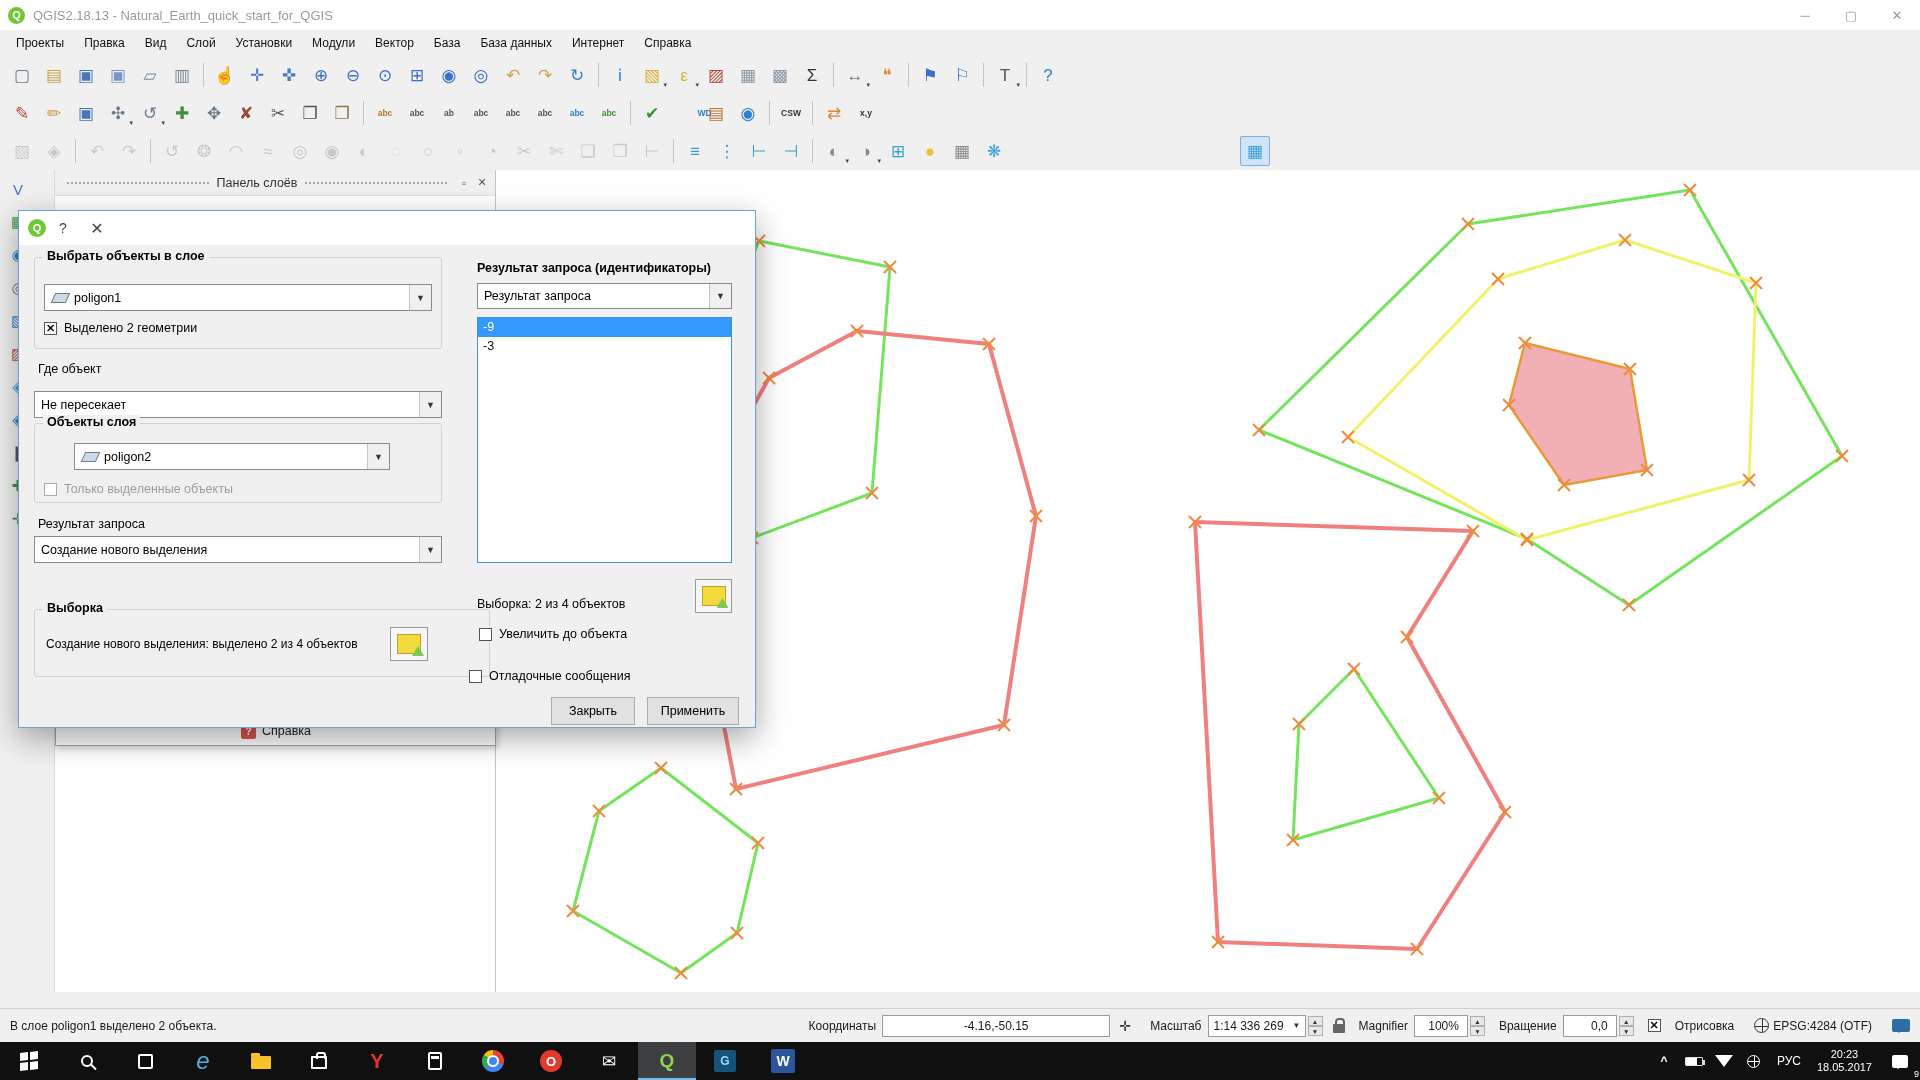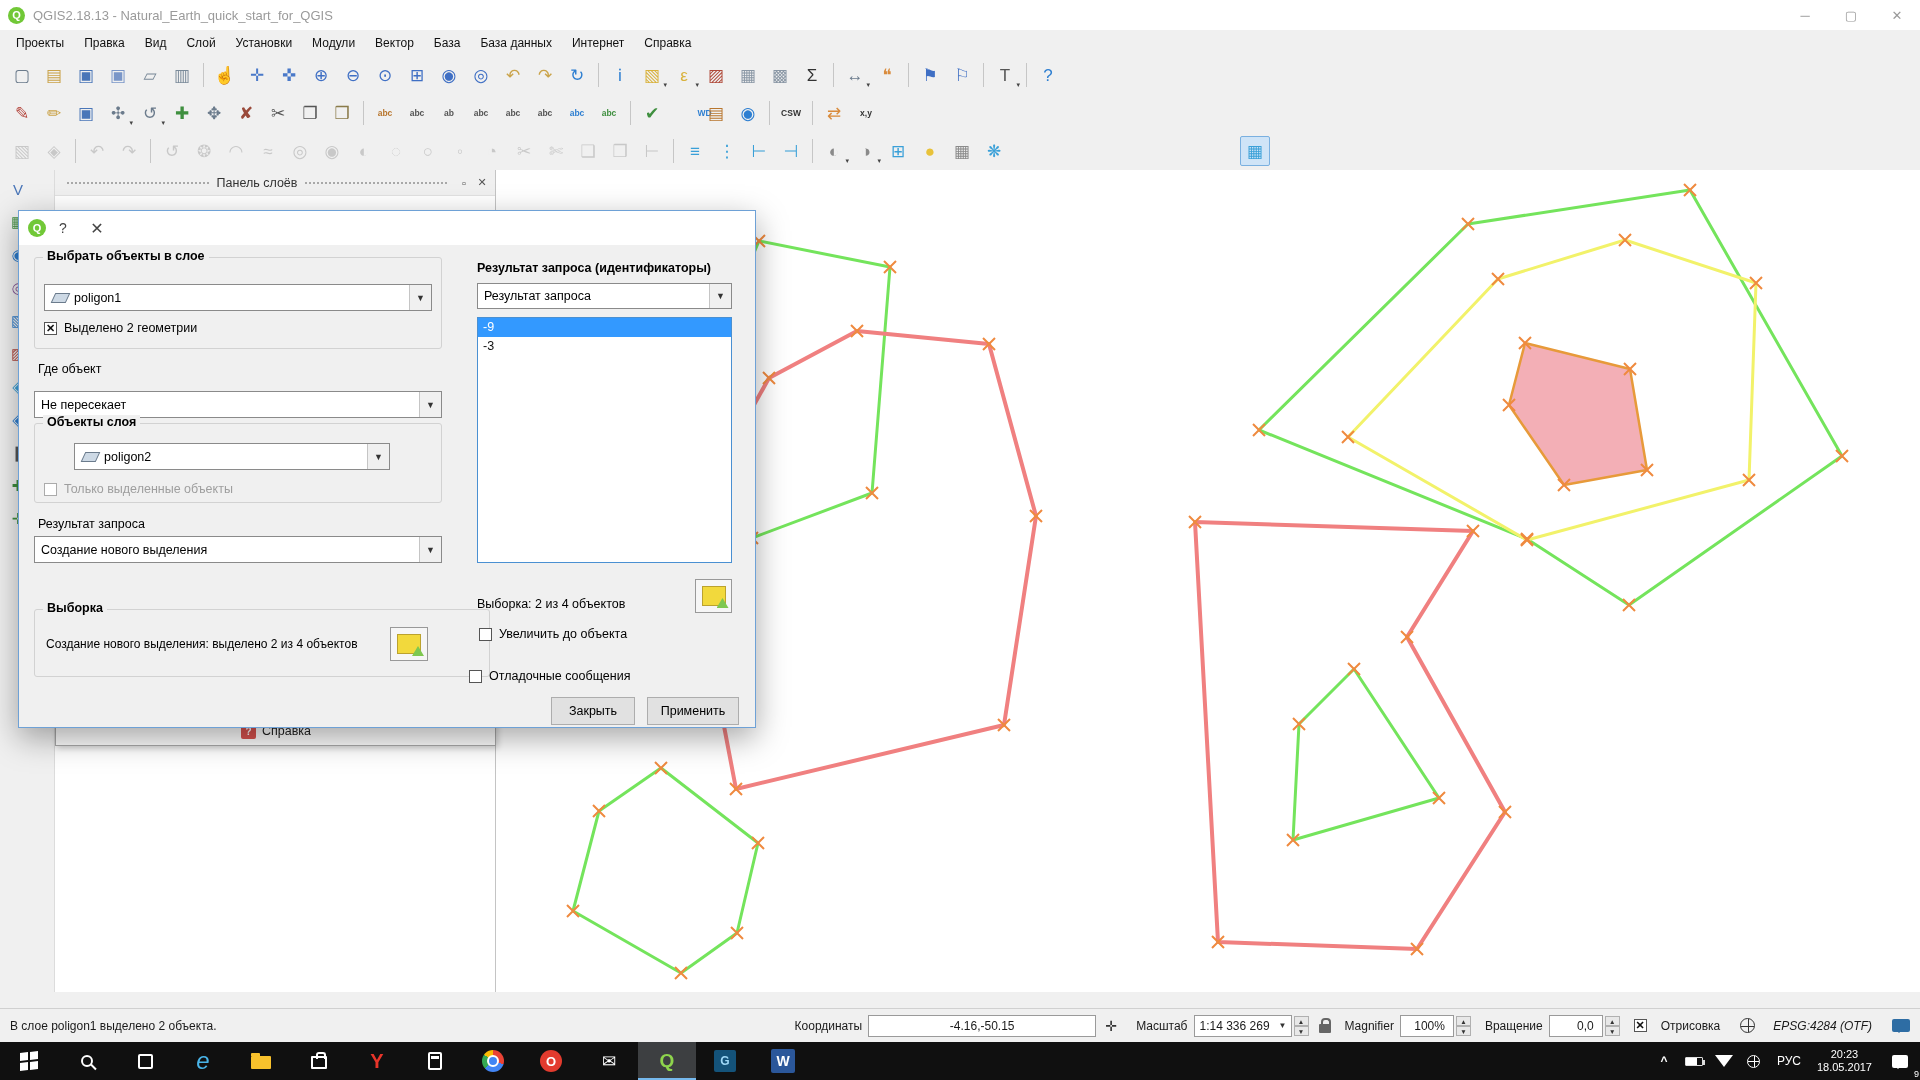--- a/index.html
+++ b/index.html
@@ -666,21 +666,21 @@
   <div class="sb-combo">
     <span style="padding:0 8px;width:52px;text-align:right;">0,0</span>
   </div>
   <div class="spin">
       <span>▲</span>
       <span>▼</span>
     </div>
   <span class="cb" style="margin-left:14px;">✕</span>
   <span class="sb-lbl" style="">Отрисовка</span>
   <div class="ic-globe"></div>
-  <span class="sb-lbl" style="margin-left:18px;font-style:italic;">EPSG:4284 (OTF)</span>
+  <span class="sb-lbl" style="margin-left:4px;">EPSG:4284 (OTF)</span>
   <div class="ic-bubble"></div>
 </div>
 
 <div class="taskbar">
   <div style="display:flex;">
       <div class="tk-btn">
         <div class="ic-win">
           <span></span>
           <span></span>
           <span></span>

